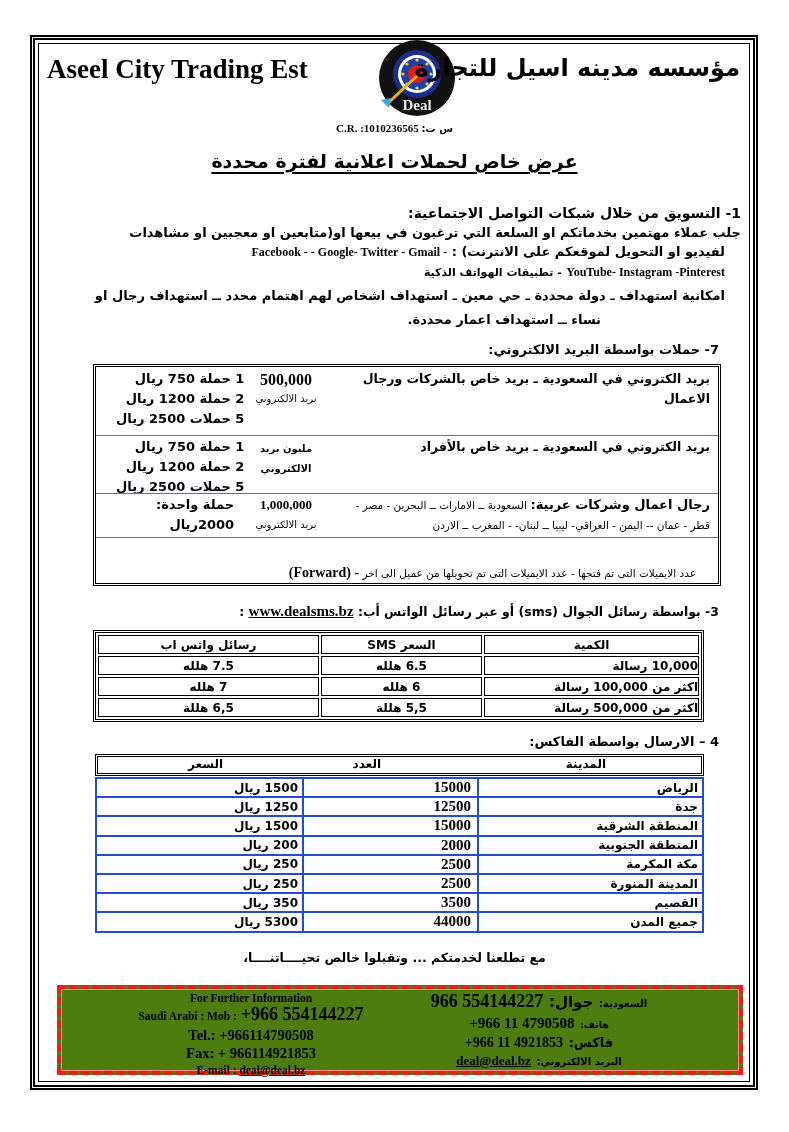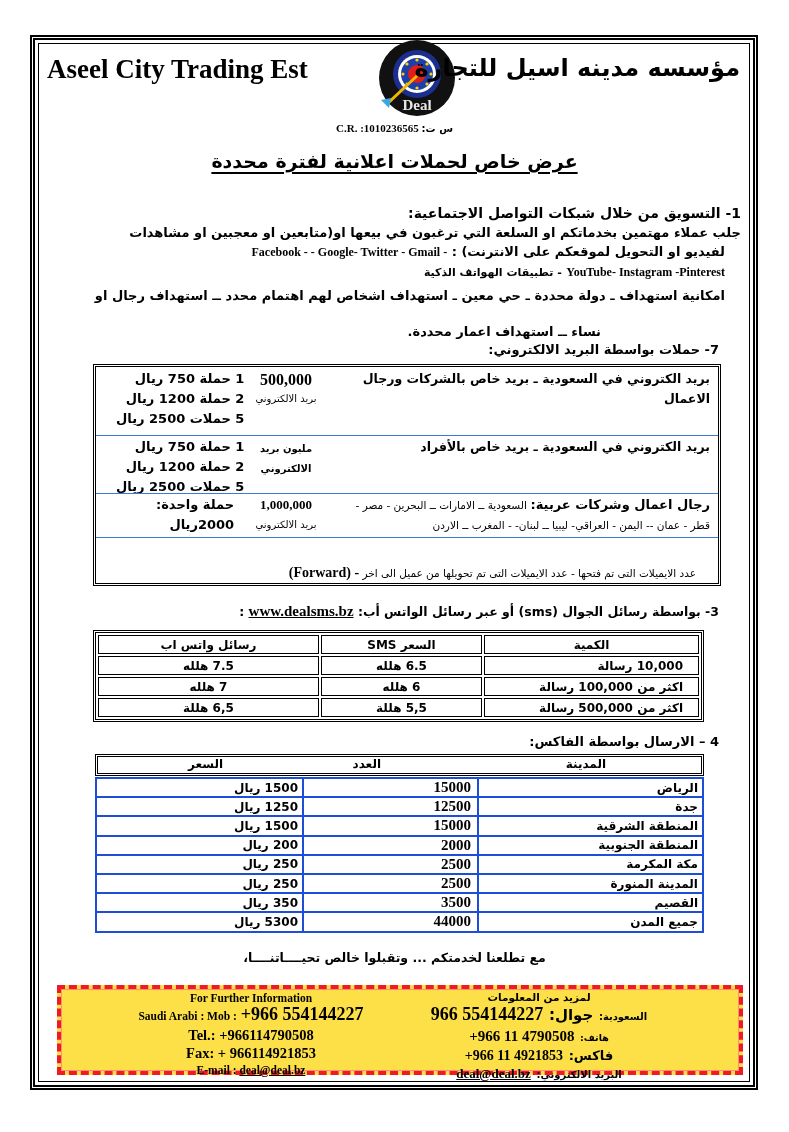--- a/index.html
+++ b/index.html
@@ -55,38 +55,38 @@
 
   .report-line { position: absolute; right: 22px; direction: rtl; font-family: "DejaVu Sans", sans-serif; font-weight: bold; }
 
   .sec3-title { position: absolute; right: 70px; top: 603px; font-size: 12.5px; direction: rtl; font-family: "DejaVu Sans", sans-serif; font-weight: bold; }
   .sec3-title .link { font-family: "Liberation Serif", serif; font-size: 15px; text-decoration: underline; }
 
   table.sms { position: absolute; left: 93px; top: 630px; width: 611px; border-collapse: separate; border-spacing: 2px; border: 3px double #000; }
   table.sms td, table.sms th { border: 1px solid #000; height: 19px; font-size: 12px; }
   table.sms th { font-family: "DejaVu Sans", sans-serif; font-weight: bold; text-align: center; }
   table.sms td { text-align: center; font-weight: bold; direction: rtl; font-family: "DejaVu Sans", sans-serif; }
-  table.sms td.right { text-align: right; padding-right: 15px; }
+  table.sms td.right { text-align: right; padding-right: 0; }
 
   .sec4-title { position: absolute; right: 70px; top: 734px; font-size: 13px; }
 
   .fax-head { position: absolute; left: 95px; top: 754px; width: 609px; height: 22px; border: 3px double #000; }
   .fax-head div { position: absolute; top: 0; font-family: "DejaVu Sans", sans-serif; font-weight: bold; font-size: 12px; direction: rtl; }
 
   table.fax { position: absolute; left: 95px; top: 777px; width: 609px; border-collapse: collapse; }
   table.fax td { border: 2px solid #1d4ed8; height: 19.2px; font-weight: bold; font-size: 12px; }
   table.fax td.city { text-align: right; padding-right: 4px; direction: rtl; font-family: "DejaVu Sans", sans-serif; width: 225px; padding-left: 48px; }
   table.fax td.count { text-align: right; padding-right: 6px; font-family: "Liberation Serif", serif; font-size: 15px; width: 175px; }
   table.fax td.price { text-align: right; padding-right: 4px; direction: rtl; font-family: "DejaVu Sans", sans-serif; }
 
   .closing { position: absolute; left: 0; width: 789px; top: 950px; text-align: center; direction: rtl; font-family: "DejaVu Sans", sans-serif; font-weight: bold; font-size: 12.5px; }
 
   .contact-box {
     position: absolute; left: 57px; top: 985px; width: 686px; height: 90px;
-    border: 4px dashed #ee1c1c; background: #fde047;
+    border: 4px dashed #ee1c1c; background: #4d7c0f;
     box-shadow: inset 0 0 0 1px #ff8a8a;
   }
   .contact-en { position: absolute; left: 40px; top: 3px; width: 300px; text-align: center; font-family: "Liberation Serif", serif; font-weight: bold; }
   .contact-ar { position: absolute; right: 50px; top: 2px; width: 300px; text-align: center; direction: rtl; font-family: "DejaVu Sans", sans-serif; font-weight: bold; }
   .u { text-decoration: underline; }
   .ser { font-family: "Liberation Serif", serif; }
 </style>
 </head>
 <body>
 
@@ -131,21 +131,21 @@
 <div class="sec1 rtl">
   <div class="h">1- التسويق من خلال شبكات التواصل الاجتماعية:</div>
   <div>جلب عملاء مهتمين بخدماتكم او السلعة التي ترغبون في بيعها او(متابعين او معجبين او مشاهدات</div>
   <div class="indent">
     <span>لفيديو او التحويل لموقعكم على الانترنت) :</span> <span class="latin" dir="ltr">Facebook - - Google- Twitter - Gmail -</span>
   </div>
   <div class="indent">
     <span class="latin" dir="ltr">YouTube- Instagram -Pinterest</span> <span class="small">- تطبيقات الهواتف الذكية</span>
   </div>
   <div class="indent" style="margin-top:2px;line-height:24px;">امكانية استهداف ـ دولة محددة ـ حي معين ـ استهداف اشخاص لهم اهتمام محدد ــ استهداف رجال او</div>
-  <div class="indent" style="line-height:24px;padding-right:140px;margin-top:12px;">نساء ــ استهداف اعمار محددة.</div>
+  <div class="indent" style="line-height:24px;padding-right:140px;">نساء ــ استهداف اعمار محددة.</div>
 </div>
 
 <div class="sec2-title rtl">7- حملات بواسطة البريد الالكتروني:</div>
 
 <div class="email-box">
 
   <div class="email-row" style="top:2px;height:66px;">
     <div class="desc" style="width:350px;">بريد الكتروني في السعودية ـ بريد خاص بالشركات ورجال الاعمال</div>
     <div class="qty" style="left:140px;width:100px;top:2px;">
       <div class="ser" style="font-size:16px;">500,000</div>
@@ -283,19 +283,18 @@
 
 <div class="contact-box">
   <div class="contact-en">
     <div style="font-size:11.5px;line-height:13px;">For Further Information</div>
     <div style="line-height:19px;"><span style="font-size:11.5px;">Saudi Arabi : Mob :</span> <span style="font-size:18px;">+966 554144227</span></div>
     <div style="font-size:14.5px;line-height:18px;">Tel.: +966114790508</div>
     <div style="font-size:14.5px;line-height:18px;">Fax: + 966114921853</div>
     <div style="font-size:11.5px;line-height:16px;"><span>E-mail :</span> <a class="u">deal@deal.bz</a></div>
   </div>
   <div class="contact-ar">
-    <div style="font-size:10.5px;line-height:13px;">لمزيد من المعلومات</div>
     <div style="line-height:20px;"><span style="font-size:10px;">السعودية:</span> <span style="font-size:15px;">جوال:</span> <span class="ser" dir="ltr" style="font-size:18px;">966 554144227</span></div>
     <div style="line-height:17px;"><span style="font-size:9.5px;">هاتف:</span> <span class="ser" dir="ltr" style="font-size:15px;">+966 11 4790508</span></div>
     <div style="line-height:17px;"><span style="font-size:13px;">فاكس:</span> <span class="ser" dir="ltr" style="font-size:14px;">+966 11 4921853</span></div>
     <div style="line-height:18px;"><span style="font-size:10px;">البريد الالكتروني:</span> <a class="ser u" dir="ltr" style="font-size:13px;">deal@deal.bz</a></div>
   </div>
 </div>
 
 </body></html>

